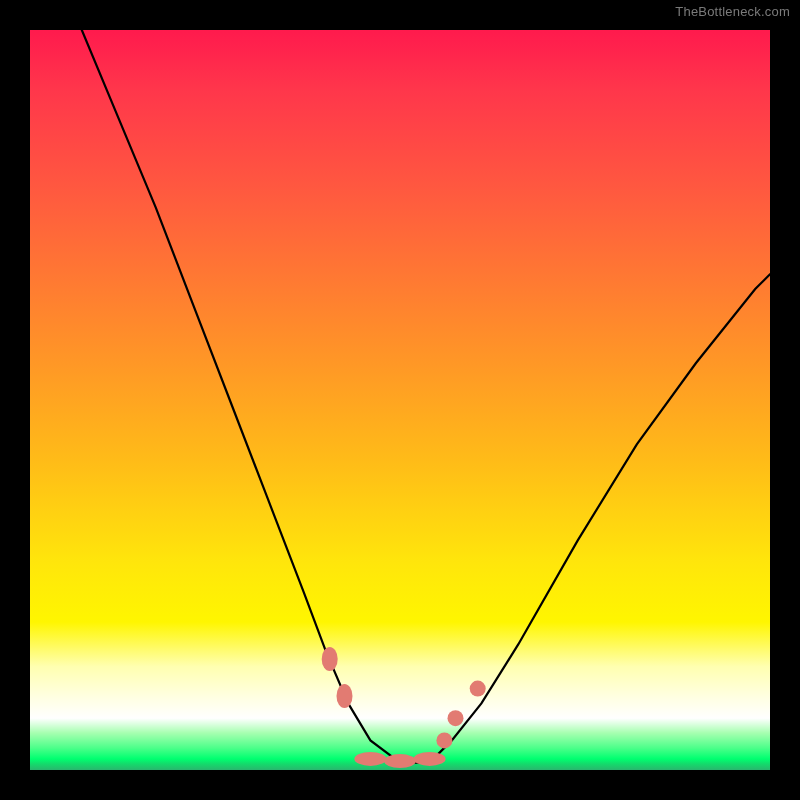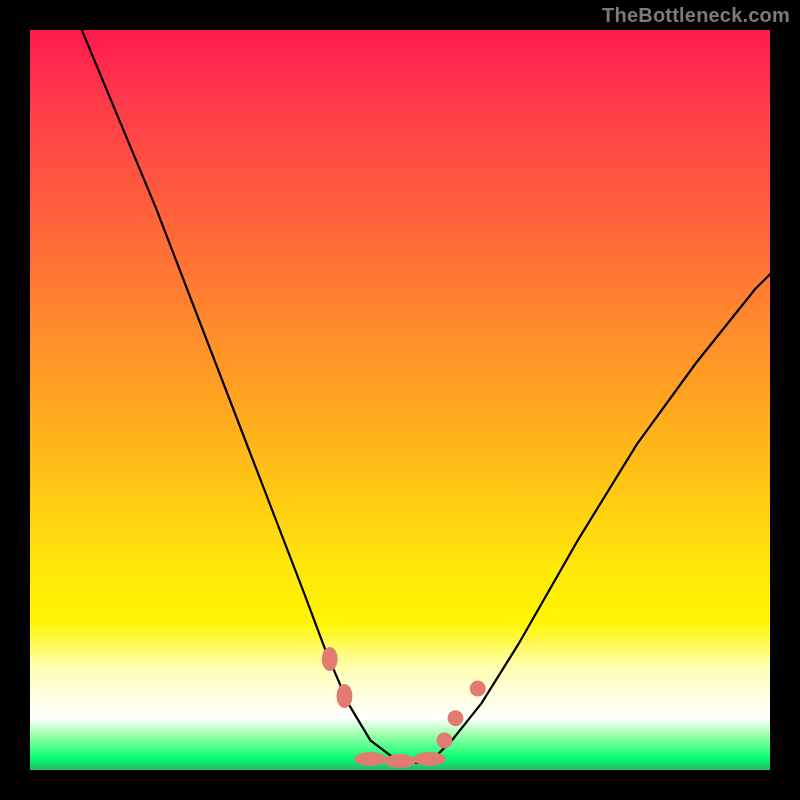--- a/index.html
+++ b/index.html
@@ -52,25 +52,24 @@
   }
   .curve-svg {
     position: absolute;
     inset: 0;
   }
   .watermark {
     position: absolute;
     top: 4px;
     right: 10px;
     font-family: Arial, Helvetica, sans-serif;
-    font-size: 20px;
+    font-size: 13px;
     color: #7a7a7a;
     letter-spacing: 0.2px;
     user-select: none;
-    font-weight: bold;
   }
 </style>
 </head>
 <body>
 
 <div class="frame">
   <div class="watermark">TheBottleneck.com</div>
 
   <div class="plot-area">
     <div class="gradient"></div>

